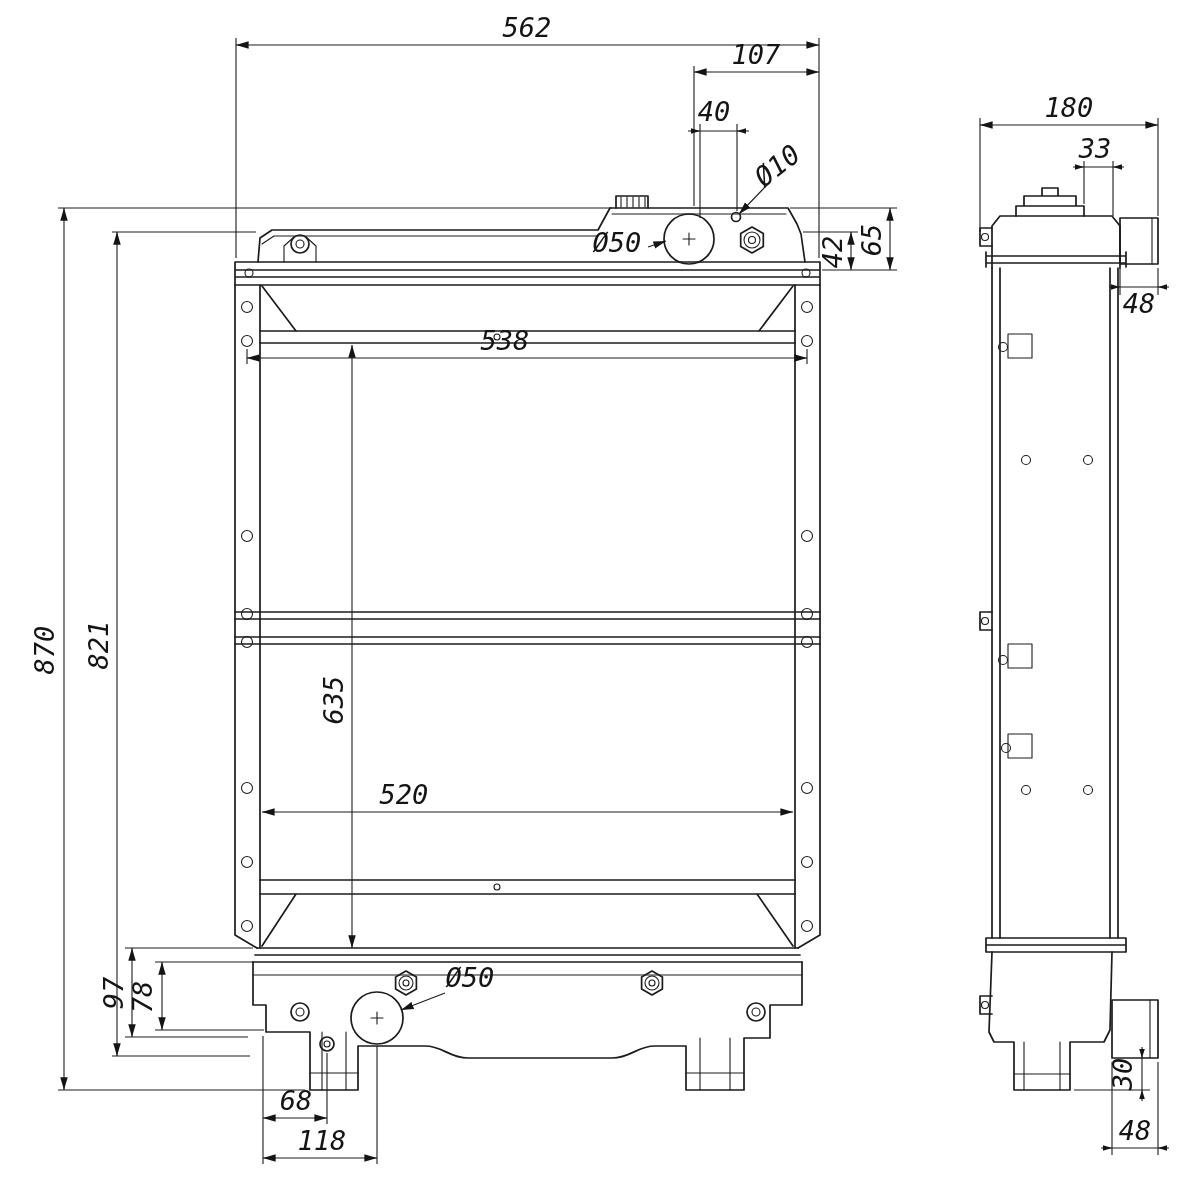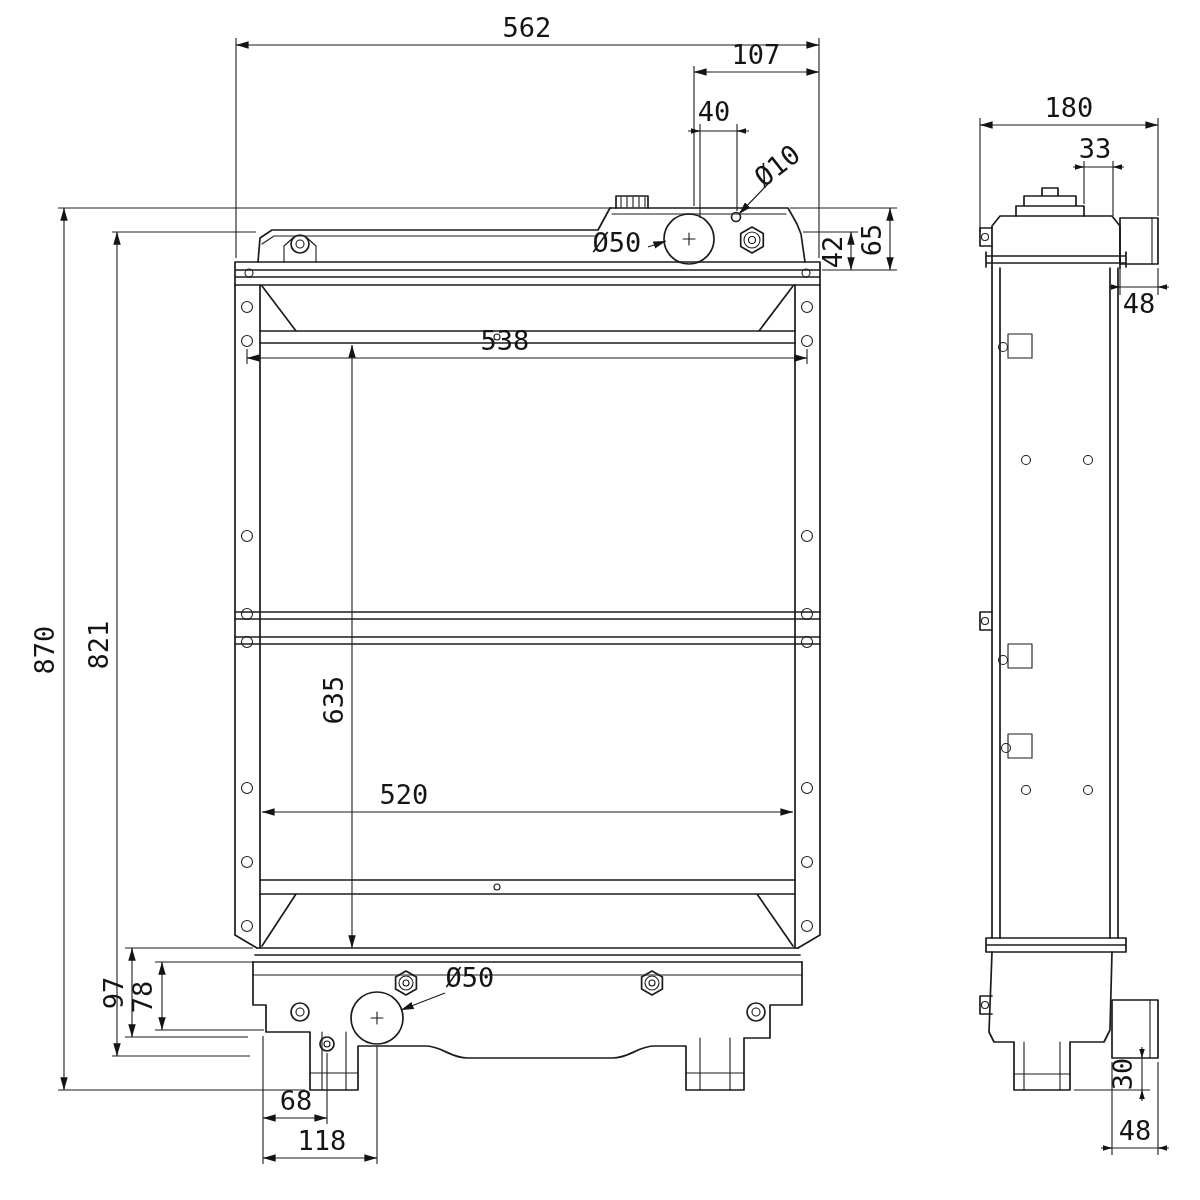--- a/index.html
+++ b/index.html
@@ -1,17 +1,17 @@
 <!DOCTYPE html>
 <html><head>
 <meta charset="utf-8">
 <style>
   html,body { margin:0; padding:0; background:#ffffff; }
   .page { width:1139px; height:1200px; background:#ffffff; position:relative;
-          font-family:"DejaVu Sans Mono", monospace; }
+          font-family:"DejaVu Sans Mono", monospace;font-style:italic; }
   svg { display:block; }
   .ln { fill:none; stroke:#1c1c1c; stroke-width:1.7; stroke-linecap:round; stroke-linejoin:round; }
   .th { fill:none; stroke:#1c1c1c; stroke-width:1.1; stroke-linecap:round; stroke-linejoin:round; }
   .dm { fill:none; stroke:#1c1c1c; stroke-width:1.1; }
   .ar { fill:#141414; stroke:none; }
   .dimtxt { font-family:"DejaVu Sans Mono", monospace; font-size:27px; fill:#141414; }
 </style>
 </head>
 <body>
 

